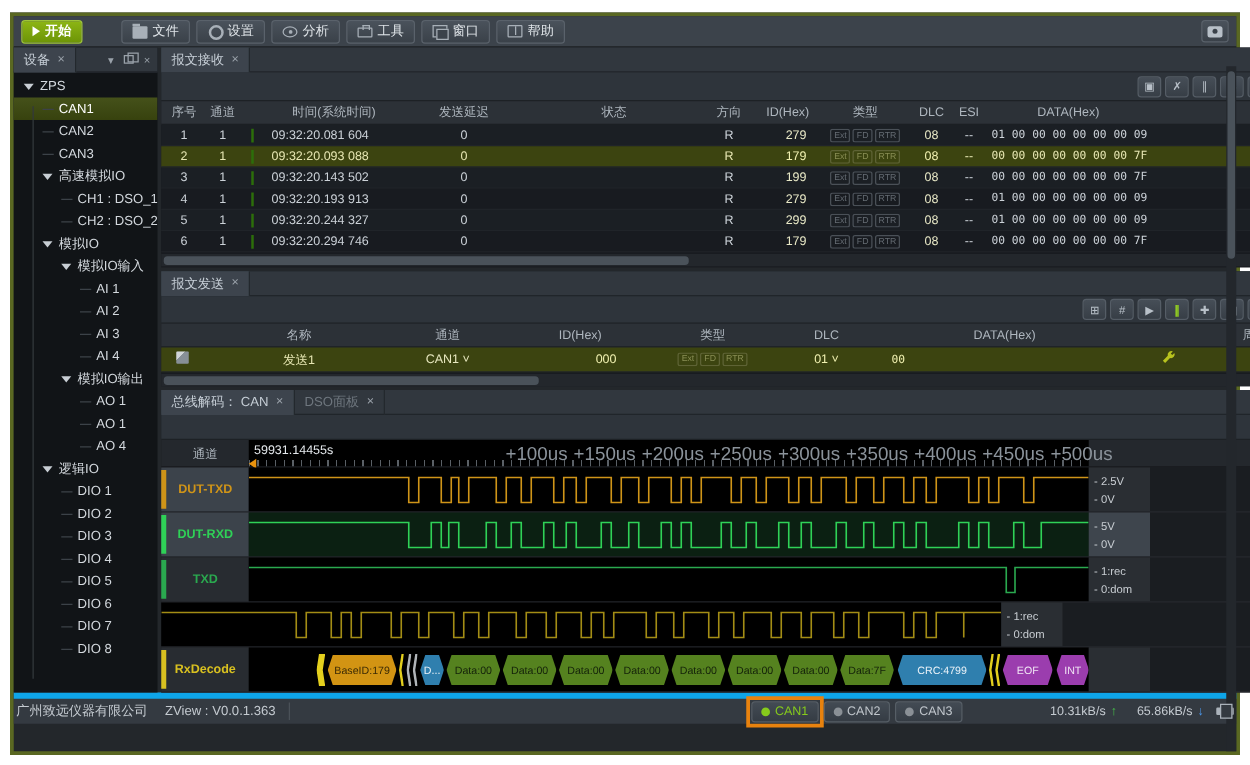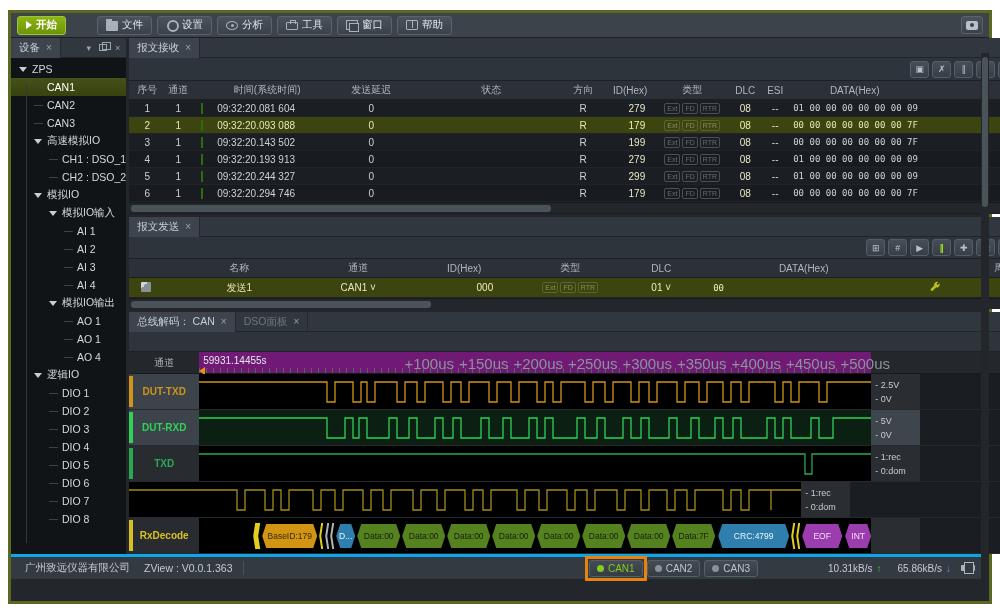--- a/index.html
+++ b/index.html
@@ -95,21 +95,21 @@
   .vscroll { position:absolute; right:0; top:0; bottom:0; width:8px; background:#23272c; }
   .vthumb { position:absolute; left:1px; width:6px; background:#4a525a; border-radius:3px; }
   .sarrow { position:absolute; left:1px; width:0; height:0; border-left:3px solid transparent; border-right:3px solid transparent; }
   .up { border-bottom:4px solid #8a929a; top:2px; } .down { border-top:4px solid #8a929a; bottom:2px; }
 
   .tbody-wrap { position:relative; }
 
   
   .wavehead { height:22px; display:flex; background:#24282d; border-bottom:1px solid #17191d; }
   .wh-label { width:70px; font-size:10px; color:#aeb6be; display:flex; align-items:center; justify-content:center; }
-  .axis { width:672px; position:relative; background:#701a75; }
+  .axis { width:672px; position:relative; background:#000000; }
   .axis-origin { position:absolute; left:4px; top:3px; font-size:10px; color:#e4e8ec; }
   .tick-label { position:absolute; top:3px; transform:translateX(-50%); font-size:15px; color:#8b939b; }
   .minor-ticks { position:absolute; left:0; right:0; bottom:0; height:5px;
      background:repeating-linear-gradient(90deg,#5a6066 0 1px,transparent 1px 7px); }
   .origin-marker { position:absolute; left:0; bottom:-2px; width:0; height:0; border-right:6px solid #e8920e; border-top:4px solid transparent; border-bottom:4px solid transparent; }
   .waverows { position:relative; }
   .chrow { display:flex; height:36px; border-bottom:1px solid #26292e; }
   .chlabel { width:70px; position:relative; display:flex; align-items:center; justify-content:center; font-size:10px; font-weight:bold; background:#282c31; }
   .chlabel.lit { background:#3c434b; }
   .chbar { position:absolute; left:0; top:2px; bottom:2px; width:4px; }
@@ -117,21 +117,21 @@
   .chscale { width:49px; background:#2a2e33; font-size:9px; color:#c8cdd2; position:relative; }
   .chscale.lit { background:#3e454d; }
   .sc-top, .sc-bot { position:absolute; left:4px; white-space:nowrap; }
   .sc-top { top:6px; } .sc-bot { bottom:5px; }
   .dblock { position:absolute; top:6px; height:24px; display:flex; align-items:center; justify-content:center; font-size:8.5px; overflow:hidden;
      clip-path:polygon(4px 0,calc(100% - 4px) 0,100% 50%,calc(100% - 4px) 100%,4px 100%,0 50%); }
   .dblock.striped { background-image:linear-gradient(90deg,rgba(255,255,255,.35) 0 5px,rgba(0,0,0,0) 5px calc(100% - 5px),rgba(255,255,255,.35) calc(100% - 5px)); }
   .dmark { position:absolute; top:5px; height:26px; clip-path:polygon(2px 0,100% 0,calc(100% - 2px) 50%,100% 100%,2px 100%,0 50%); }
 
   
-  .statusbar { height:25px; background:#343a41; border-top:3px solid #0ea5e9; display:flex; align-items:center; padding:0 14px; font-size:10.5px; color:#c4cad0; }
+  .statusbar { height:25px; background:#343a41; border-top:5px solid #0ea5e9; display:flex; align-items:center; padding:0 2px; font-size:10.5px; color:#c4cad0; }
   .sep { width:1px; height:14px; background:#4a5158; margin:0 10px; }
   .chan-group { margin-left:auto; display:flex; gap:4px; margin-right:70px; }
   .chanbtn { position:relative; display:flex; align-items:center; gap:4px; height:17px; padding:0 7px; font-size:10px;
      background:linear-gradient(#434b54,#353c44); border:1px solid #565e66; border-radius:3px; color:#c0c6cc; cursor:pointer; }
   .dot { width:7px; height:7px; border-radius:50%; background:#8a9096; }
   .chanbtn.on { color:#86cb1c; } .chanbtn.on .dot { background:#86cb1c; }
   .hlbox { position:absolute; left:-5px; top:-5px; right:-5px; bottom:-5px; border:3px solid #e8820e; pointer-events:none; }
   .rates { display:flex; align-items:center; gap:4px; font-size:10px; }
   .arr-up { color:#46c04a; font-weight:bold; } .arr-dn { color:#4a95e8; font-weight:bold; }
   .printer { width:14px; height:12px; position:relative; margin-left:6px; cursor:pointer; }

